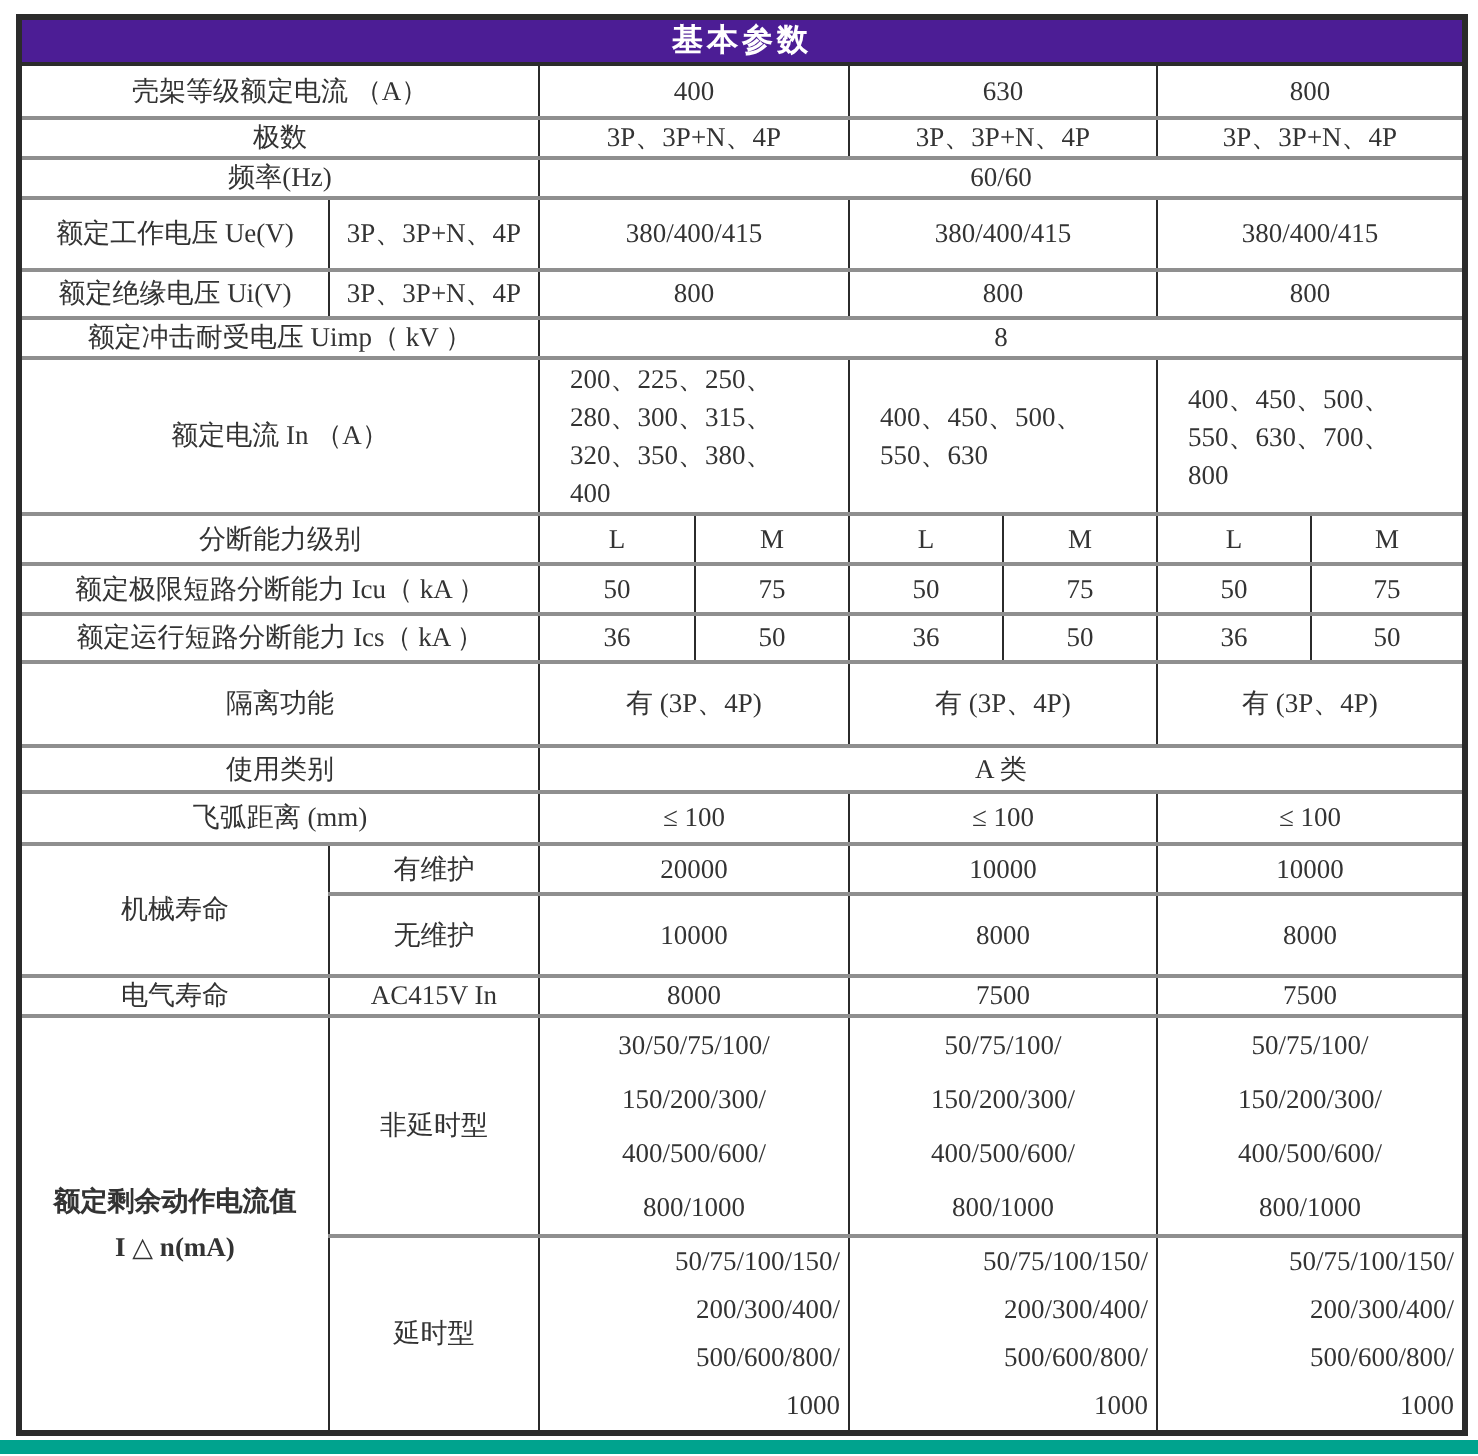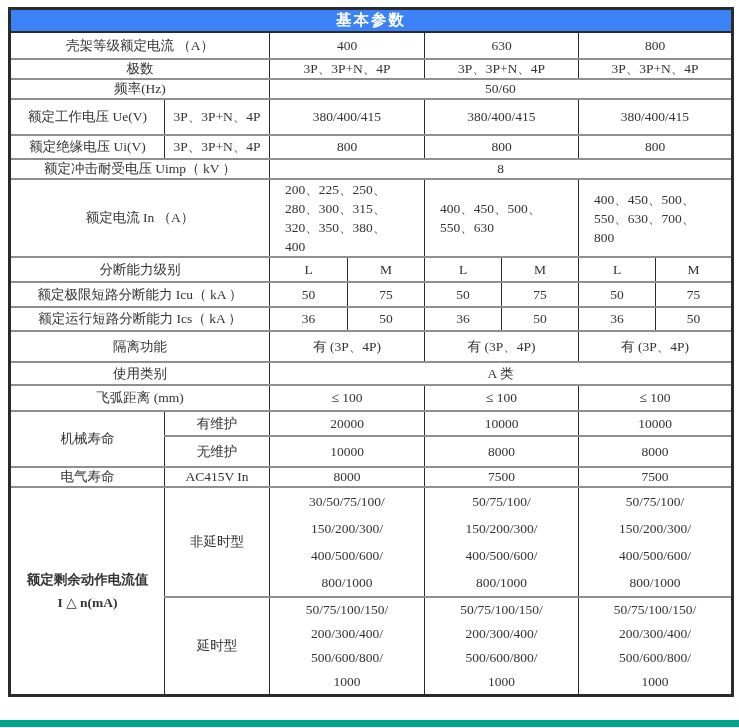--- a/index.html
+++ b/index.html
@@ -44,21 +44,21 @@
   td.left-list {
     text-align: left;
     padding-left: 15px;
     white-space: pre-line;
     line-height: 19px;
   }
   td.multiline {
     white-space: pre-line;
   }
   td.residual-vals-a { line-height: 27px; text-align: center; }
-  td.residual-vals-b { line-height: 24px; }
+  td.residual-vals-b { line-height: 24px; text-align: right; }
   td.residual-label  { line-height: 23px; font-weight: bold; }
   .bottom-bar {
     position: absolute;
     left: 0;
     right: 0;
     bottom: 1px;
     height: 7px;
   }
 </style>
 </head>
@@ -73,40 +73,40 @@
       <col style="width:78px">
         <col style="width:77px">
       <col style="width:77px">
         <col style="width:77px">
       <col style="width:77px">
         <col style="width:77px">
     </colgroup>
 
     <tbody>
         <tr style="height:19px">
-      <td colspan="8" class="title" style="background-color: #3b82f6;">基本参数</td>
+      <td colspan="8" class="title" style="background-color: #4c1d95;">基本参数</td>
     </tr>
 
     <tr style="height:27px">
       <td colspan="2">壳架等级额定电流 （A）</td>
       <td colspan="2">400</td>
       <td colspan="2">630</td>
       <td colspan="2">800</td>
     </tr>
 
     <tr style="height:14px">
       <td colspan="2">极数</td>
       <td colspan="2">3P、3P+N、4P</td>
       <td colspan="2">3P、3P+N、4P</td>
       <td colspan="2">3P、3P+N、4P</td>
     </tr>
 
     <tr style="height:17px">
       <td colspan="2">频率(Hz)</td>
-      <td colspan="6">50/60</td>
+      <td colspan="6">60/60</td>
     </tr>
 
     <tr style="height:36px">
       <td>额定工作电压 Ue(V)</td>
       <td>3P、3P+N、4P</td>
       <td colspan="2">380/400/415</td>
       <td colspan="2">380/400/415</td>
       <td colspan="2">380/400/415</td>
     </tr>
 
@@ -159,21 +159,21 @@
     <tr style="height:24px">
       <td colspan="2">额定运行短路分断能力 Ics（ kA ）</td>
       <td>36</td>
       <td>50</td>
       <td>36</td>
       <td>50</td>
       <td>36</td>
       <td>50</td>
     </tr>
 
-    <tr style="height:31px">
+    <tr style="height:42px">
       <td colspan="2">隔离功能</td>
       <td colspan="2">有 (3P、4P)</td>
       <td colspan="2">有 (3P、4P)</td>
       <td colspan="2">有 (3P、4P)</td>
     </tr>
 
     <tr style="height:23px">
       <td colspan="2">使用类别</td>
       <td colspan="6">A 类</td>
     </tr>
@@ -186,21 +186,21 @@
     </tr>
 
     <tr style="height:25px">
       <td rowspan="2">机械寿命</td>
       <td>有维护</td>
       <td colspan="2">20000</td>
       <td colspan="2">10000</td>
       <td colspan="2">10000</td>
     </tr>
 
-    <tr style="height:31px">
+    <tr style="height:41px">
       <td>无维护</td>
       <td colspan="2">10000</td>
       <td colspan="2">8000</td>
       <td colspan="2">8000</td>
     </tr>
 
     <tr style="height:20px">
       <td>电气寿命</td>
       <td>AC415V In</td>
       <td colspan="2">8000</td>

